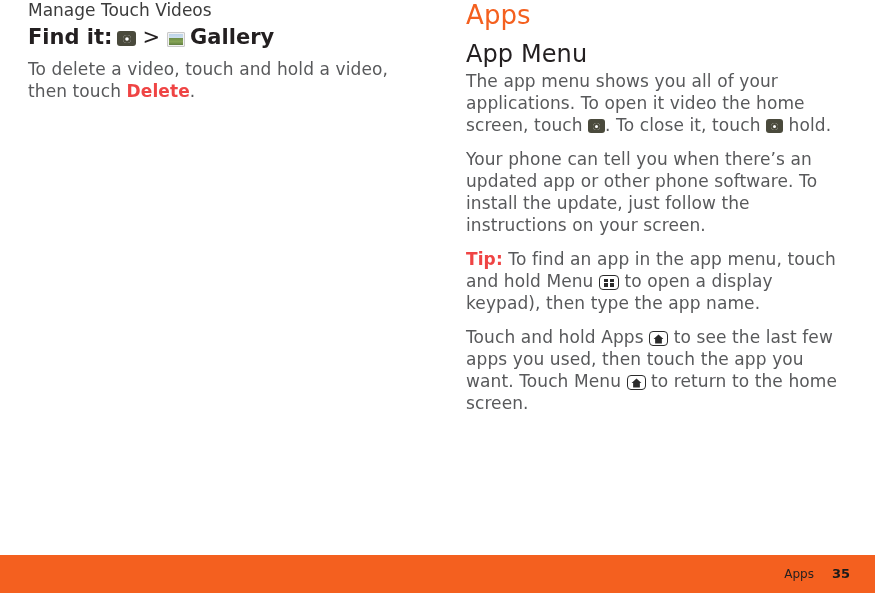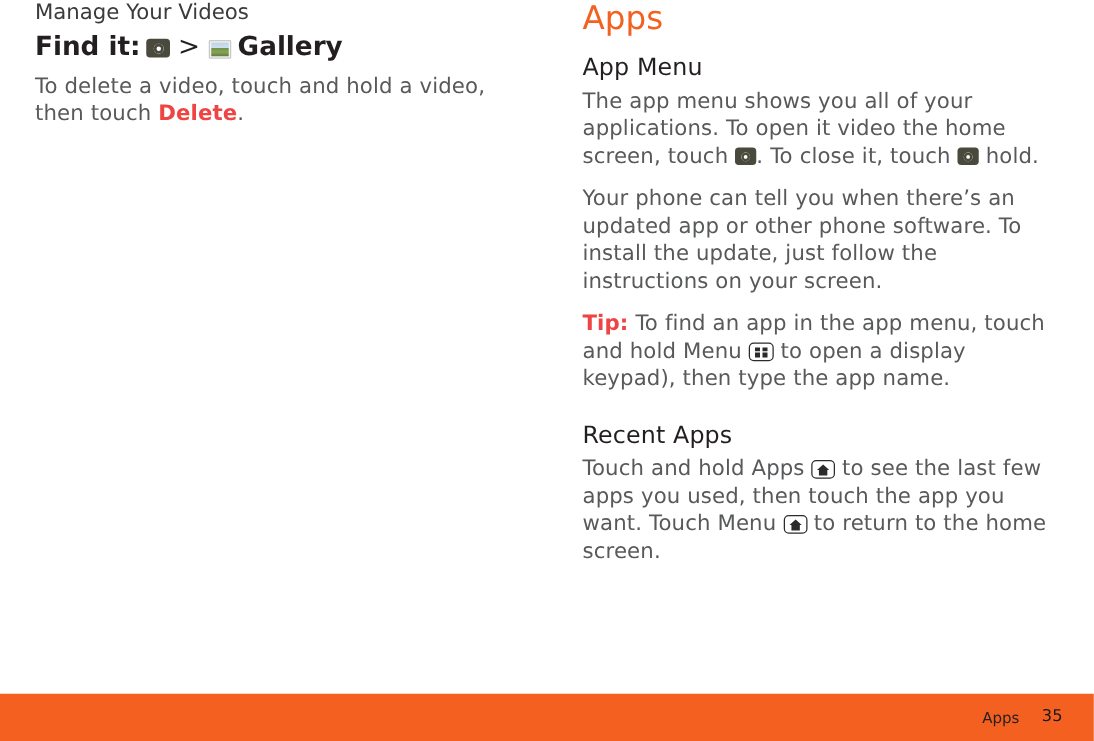--- a/index.html
+++ b/index.html
@@ -39,21 +39,21 @@
   .h-section {
     color: #F4601F;
     font-size: 26px;
     font-weight: 400;
     line-height: 30px;
     margin: 0 0 12px 0;
     letter-spacing: 0.1px;
   }
   .h-sub {
     color: #231F20;
-    font-size: 19px;
+    font-size: 24px;
     font-weight: 400;
     line-height: 24px;
     margin: 0 0 4px 0;
     letter-spacing: 0.1px;
   }
   .h-topic {
     color: #3b3b3b;
     font-size: 17px;
     font-weight: 400;
     line-height: 20px;
@@ -210,33 +210,33 @@
     gap: 18px;
   }
   .footer-label {
     color: #231F20;
     font-size: 12px;
     line-height: 14px;
   }
   .footer-page {
     color: #1a1a1a;
     font-size: 13px;
-    font-weight: normal;
+    font-weight: bold;
     line-height: 14px;
     text-align: center;
   }
 </style>
 </head>
 <body>
 
 <div class="page">
 
   <div class="col col-left">
 
-    <div class="h-topic">Manage Your Videos</div>
+    <div class="h-topic">Manage Touch Videos</div>
 
     <div class="findit">
       <span>Find it:</span><span class="ico ico-apps" style="margin:0 4px 0 5px;"></span><span class="sep">&gt;</span><span class="ico ico-gallery" style="margin:0 5px 0 5px;"><span class="pic"></span></span><span>Gallery</span>
     </div>
 
     <p class="body last">
       <span>To delete a video, touch and hold a video, then touch </span><span class="b">Delete</span><span>.</span>
     </p>
 
   </div>
@@ -255,21 +255,20 @@
 
     <p class="body">
       <span class="b">Tip:</span><span> To find an app in the app menu, touch and hold Menu </span><span class="ico ico-menu"><span class="grid">
             <i></i>
             <i></i>
             <i></i>
             <i></i>
           </span></span><span> to open a display keypad), then type the app name.</span>
     </p>
 
-    <h2 class="h-sub" style="margin-top:22px;">Recent Apps</h2>
 
     <p class="body last">
       <span>Touch and hold Apps </span><span class="ico ico-home"><svg viewBox="0 0 12 11">
             <path d="M6 0.6 L11.4 5.4 L9.7 5.4 L9.7 10.4 L2.3 10.4 L2.3 5.4 L0.6 5.4 Z" fill="#2b2b2b"></path>
           </svg></span><span> to see the last few apps you used, then touch the app you want. Touch Menu </span><span class="ico ico-home"><svg viewBox="0 0 12 11">
             <path d="M6 0.6 L11.4 5.4 L9.7 5.4 L9.7 10.4 L2.3 10.4 L2.3 5.4 L0.6 5.4 Z" fill="#2b2b2b"></path>
           </svg></span><span> to  return to the home screen.</span>
     </p>
 
   </div>

